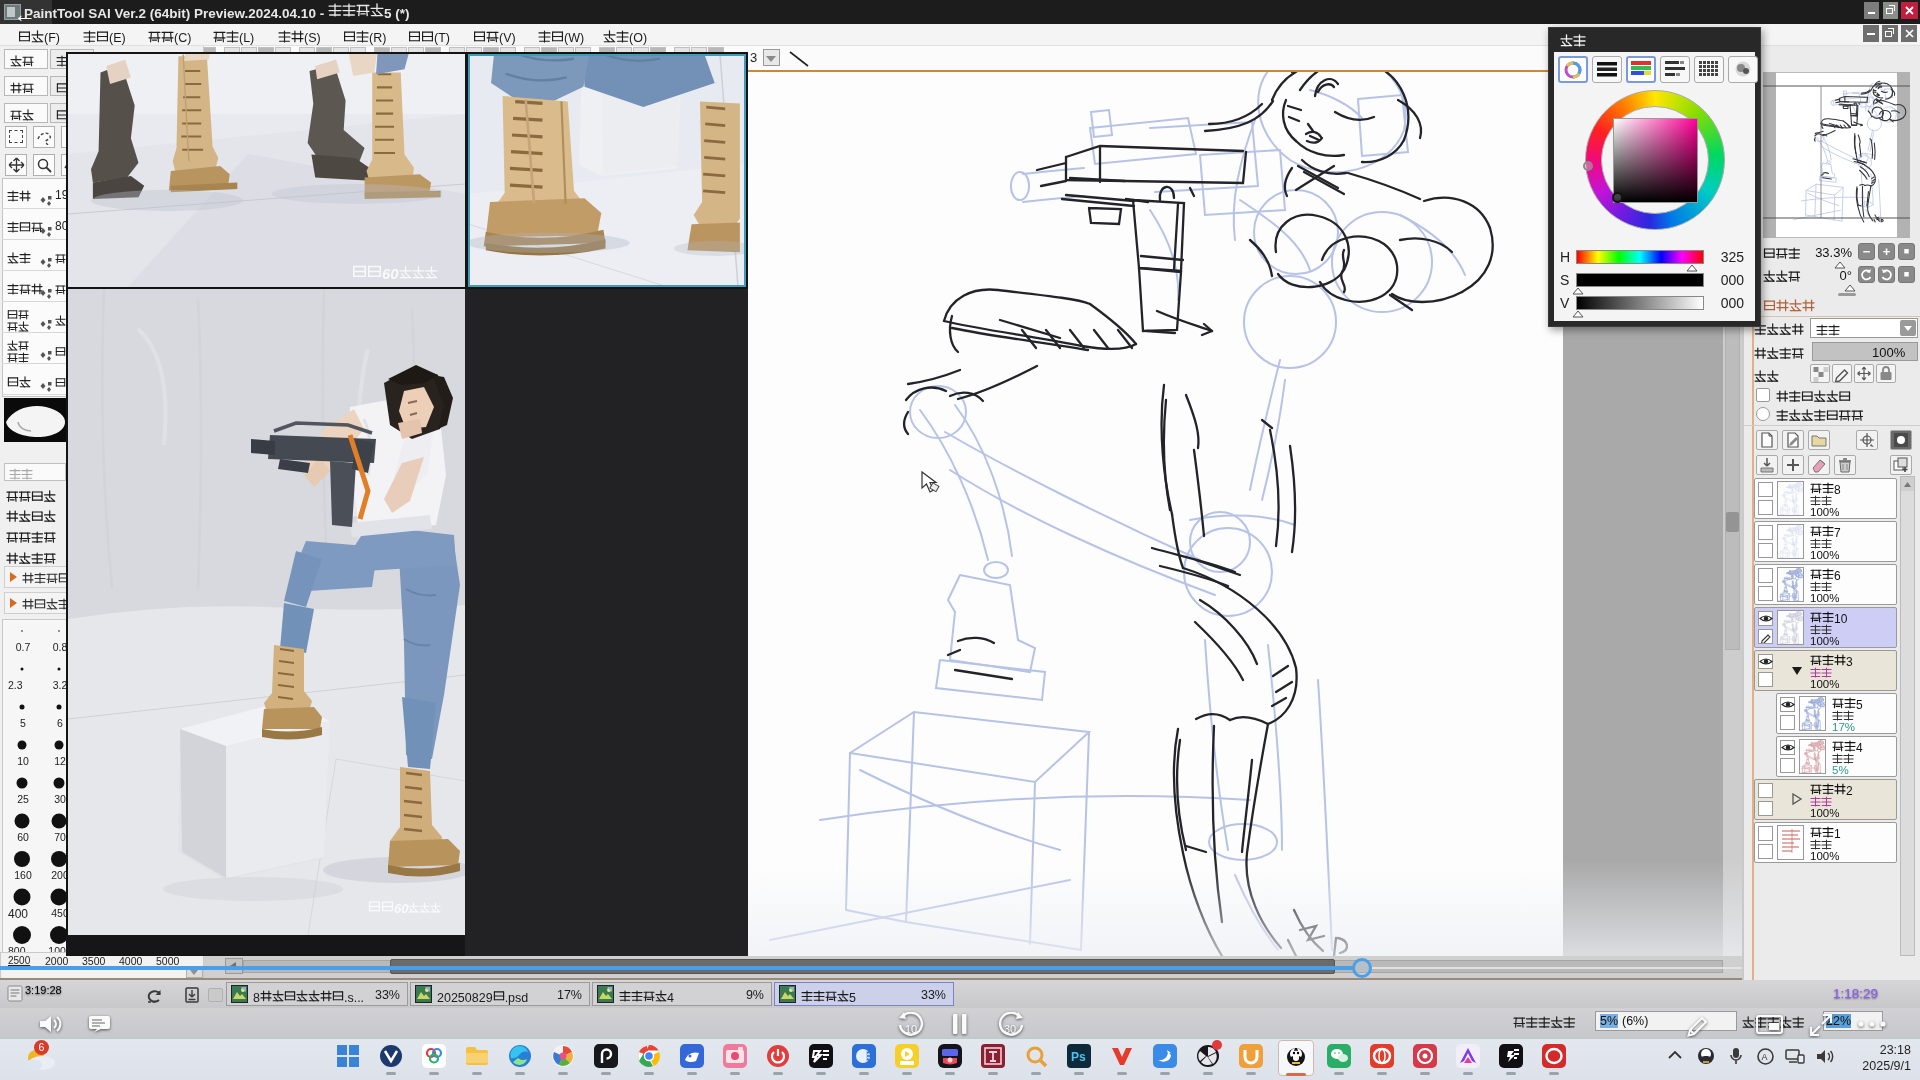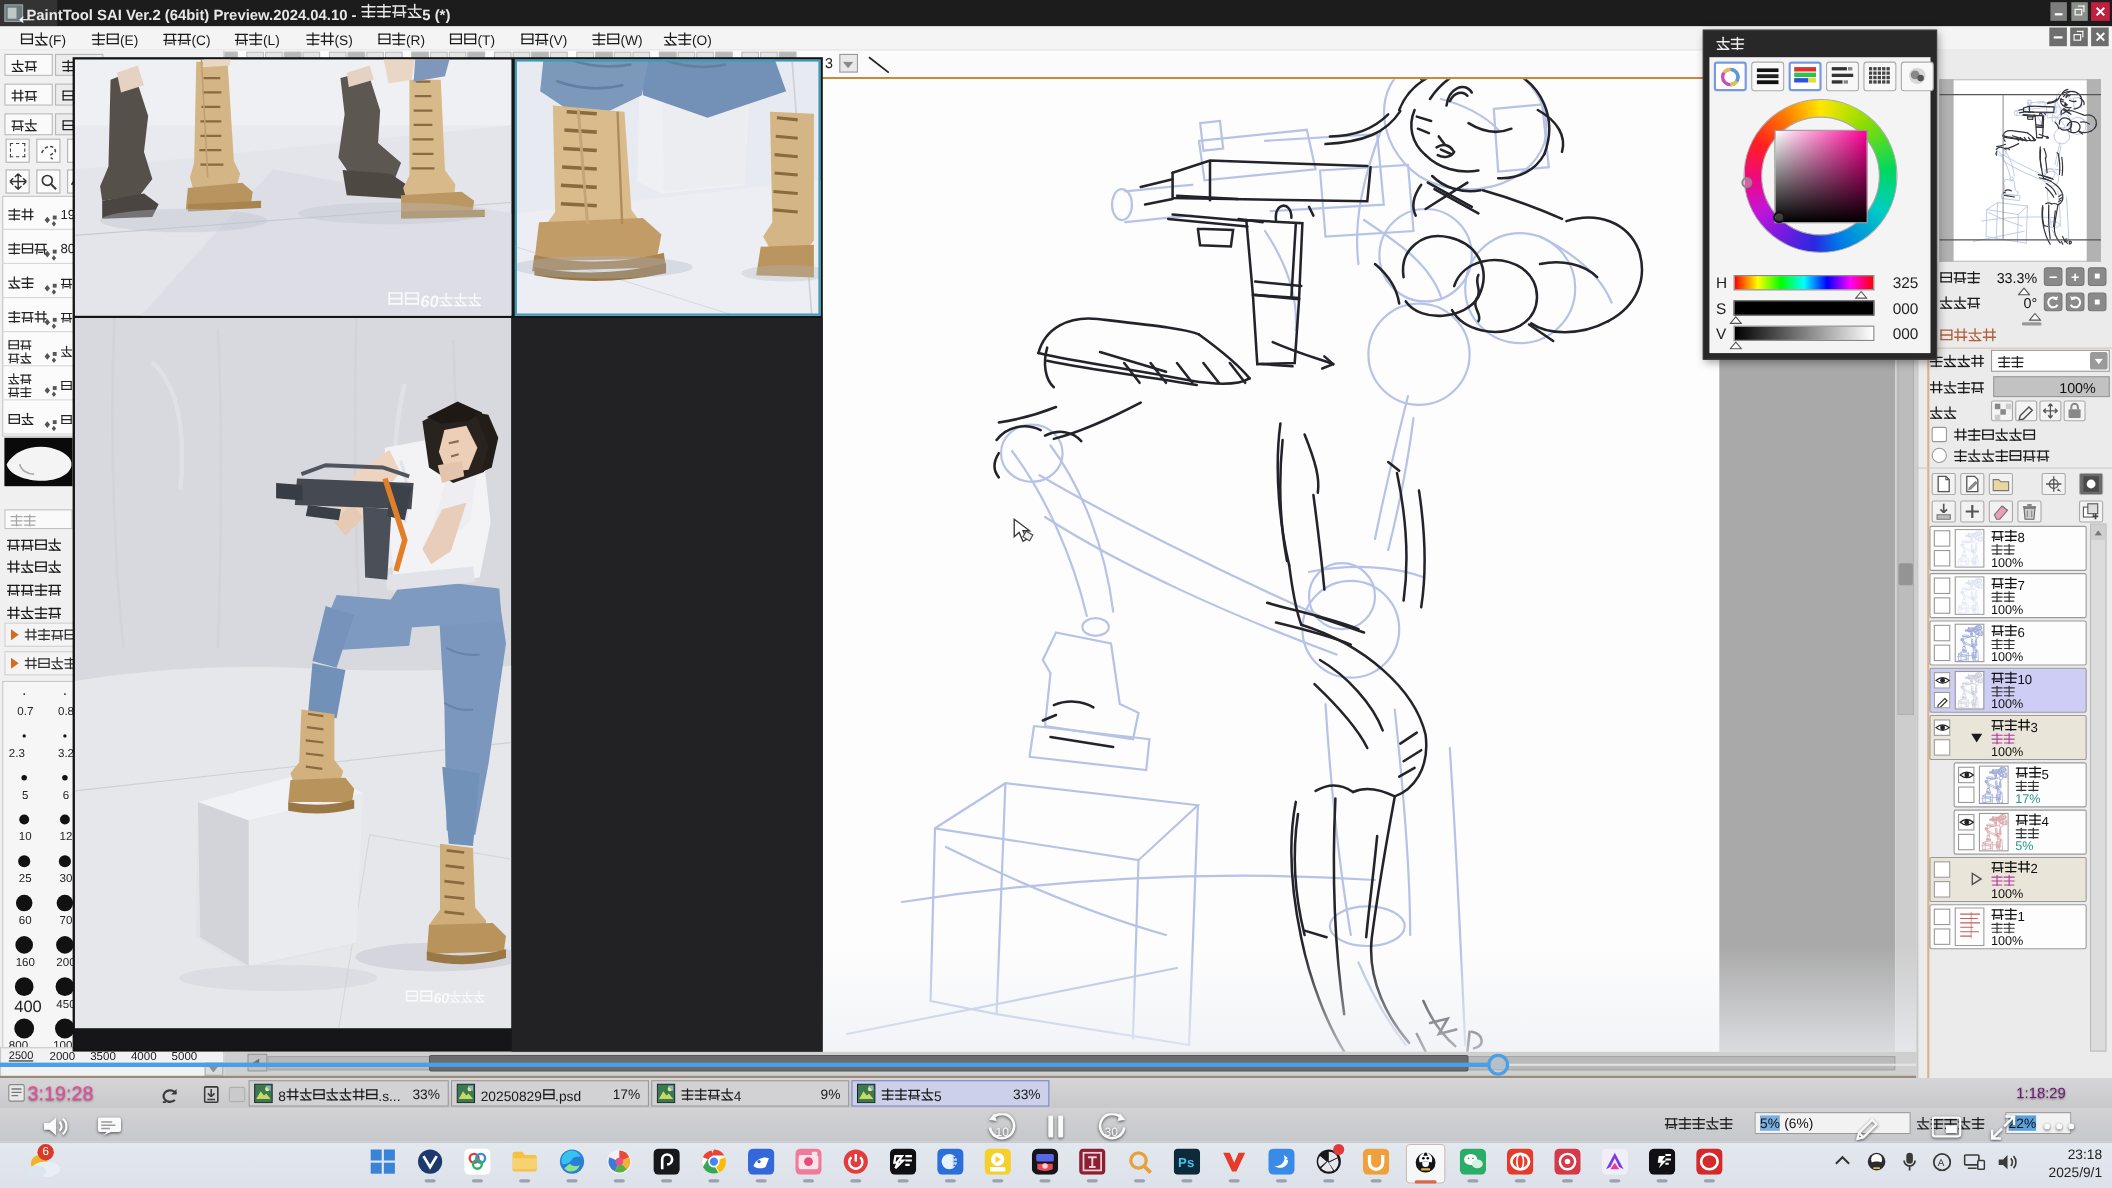--- a/index.html
+++ b/index.html
@@ -868,21 +868,21 @@
       <circle cx="10" cy="10" r="8" fill="#111"></circle>
     </svg>
     <div style="left:8px;top:869px;width:30px;text-align:center;font-size:10.5px;color:#222;">160</div>
     <svg style="left:49px;top:849px;position:absolute" width="20" height="20">
       <circle cx="10" cy="10" r="8" fill="#111"></circle>
     </svg>
     <div style="left:45px;top:869px;width:30px;text-align:center;font-size:10.5px;color:#222;">200</div>
     <svg style="left:12px;top:887px;position:absolute" width="20" height="20">
       <circle cx="10" cy="10" r="8.5" fill="#111"></circle>
     </svg>
-    <div style="left:8px;top:907px;width:30px;text-align:right;font-size:15px;color:#222;">400</div>
+    <div style="left:8px;top:907px;width:30px;text-align:left;font-size:12px;color:#222;">400</div>
     <svg style="left:49px;top:887px;position:absolute" width="20" height="20">
       <circle cx="10" cy="10" r="8.5" fill="#111"></circle>
     </svg>
     <div style="left:45px;top:907px;width:30px;text-align:center;font-size:10.5px;color:#222;">450</div>
     <svg style="left:12px;top:925px;position:absolute" width="20" height="20">
       <circle cx="10" cy="10" r="9" fill="#111"></circle>
     </svg>
     <div style="left:8px;top:945px;width:30px;text-align:left;font-size:10.5px;color:#222;">800</div>
     <svg style="left:49px;top:925px;position:absolute" width="20" height="20">
       <circle cx="10" cy="10" r="9" fill="#111"></circle>
@@ -900,21 +900,21 @@
     <div style="left:225px;top:958px;width:18px;height:16px;background:#c2c2c2;border:1px solid #9a9a9a;"></div>
     <div style="left:230px;top:962px;width:6px;height:8px;background:#707070;clip-path:polygon(100% 0,100% 100%,0 50%);"></div>
     <div style="left:243px;top:960px;width:1480px;height:13px;background:#b9b9b9;border:1px solid #a5a5a5;"></div>
     <div style="left:390px;top:959px;width:945px;height:15px;background:#6b6b6b;border:1px solid #555;border-radius:2px;"></div>
     <div style="left:0px;top:978px;width:1920px;height:2px;background:#9a8a7a;"></div>
     <div style="left:0px;top:980px;width:1920px;height:28px;background:linear-gradient(#d6d5d8,#c8c7ca);"></div>
     <svg style="left:7px;top:984px;position:absolute" width="17" height="19">
       <rect x="1" y="2" width="14" height="15" rx="1.5" fill="#e8e8e8" stroke="#888"></rect>
       <path d="M3.5 6h9M3.5 9h9M3.5 12h6" stroke="#777" stroke-width="1.2"></path>
     </svg>
-    <div style="left:25px;top:984px;font-size:18px;color:#ec4899;text-shadow:0 1px 2px rgba(0,0,0,.55);">3:19:28</div>
+    <div style="left:25px;top:984px;font-size:11px;color:#000000;text-shadow:0 1px 2px rgba(0,0,0,.55);">3:19:28</div>
     <svg style="left:146px;top:988px;position:absolute" width="17" height="16">
       <path d="M13 12a6 5.2 0 1 1 1-6" fill="none" stroke="#3a3a3a" stroke-width="2"></path>
       <path d="M14.5 2l0 5l-5 0z" fill="#3a3a3a"></path>
       <path d="M2 14h3M6.5 14h3" stroke="#3a3a3a" stroke-width="1.6"></path>
     </svg>
     <svg style="left:185px;top:987px;position:absolute" width="15" height="17">
       <rect x="1" y="1" width="12" height="14" rx="1" fill="none" stroke="#3a3a3a" stroke-width="1.5"></rect>
       <path d="M7 3v7M7 10l-3-3M7 10l3-3M3.5 12.5h7" stroke="#3a3a3a" stroke-width="1.4"></path>
     </svg>
     <div style="left:208px;top:988px;width:15px;height:14px;background:#cacaca;border:1px solid #b0b0b0;border-radius:2px;"></div>
@@ -1079,21 +1079,21 @@
         <path d="M2.5 7.5L5.6 11.2" transform="translate(37.5,0)"></path>
         <path d="M7.5 7.8L10.6 11.0" transform="translate(37.5,0)"></path>
         <path d="M1.2 11.2L11.2 11.2" transform="translate(37.5,0)"></path>
         <path d="M1.0 2.8L11.5 2.8" transform="translate(50.0,0)"></path>
         <path d="M1.0 6.8L11.5 6.8" transform="translate(50.0,0)"></path>
         <path d="M1.5 10.8L11.0 10.8" transform="translate(50.0,0)"></path>
         <path d="M6.2 1.0L6.2 11.5" transform="translate(50.0,0)"></path>
       </svg></div>
     <div style="left:1823px;top:1011px;width:60px;height:20px;background:#f2f2f2;border:1px solid #9a9a9a;"></div>
     <div style="left:1826px;top:1014px;font-size:12.5px;color:#111;background:#5aa0dc;">22%</div>
-    <div style="left:1833px;top:986px;font-size:13.5px;color:#701a75;text-shadow:0 1px 2px rgba(0,0,0,.55);">1:18:29</div>
+    <div style="left:1833px;top:986px;font-size:13.5px;color:#8b5cf6;text-shadow:0 1px 2px rgba(0,0,0,.55);">1:18:29</div>
     <svg style="left:38px;top:1013px;filter:drop-shadow(0 1px 1.5px rgba(0,0,0,.6));position:absolute" width="26" height="22">
       <path d="M2 8v6h5l6 5V3L7 8z" fill="#fafafa"></path>
       <path d="M16 7a5 5 0 0 1 0 8M19 4a9 9 0 0 1 0 14" stroke="#fafafa" stroke-width="2" fill="none"></path>
     </svg>
     <svg style="left:88px;top:1014px;filter:drop-shadow(0 1px 1.5px rgba(0,0,0,.6));position:absolute" width="24" height="20">
       <rect x="1" y="2" width="21" height="13" rx="2" fill="#fafafa"></rect>
       <path d="M6 18l3-3h4z" fill="#fafafa"></path>
       <path d="M4 6h10M4 9h13M4 12h8" stroke="#999" stroke-width="1.4"></path>
     </svg>
     <svg style="left:896px;top:1012px;filter:drop-shadow(0 1px 1.5px rgba(0,0,0,.6));position:absolute" width="30" height="26">

